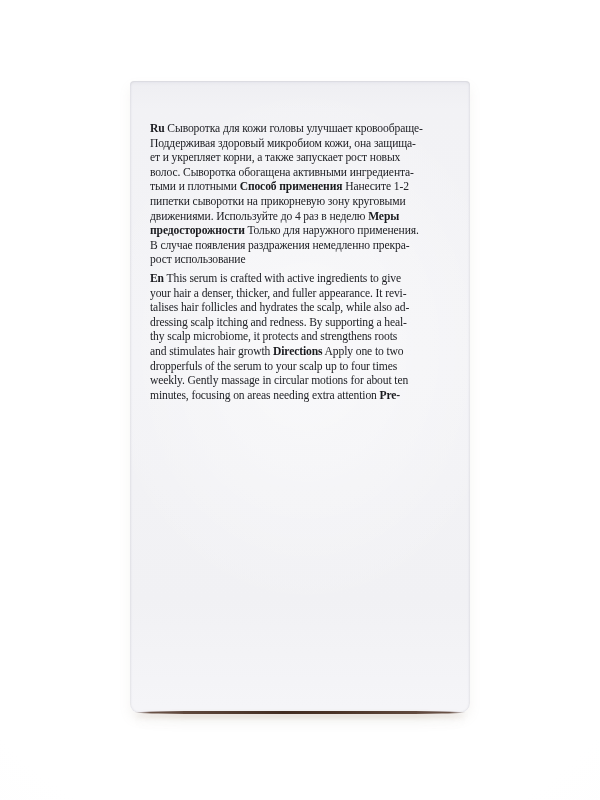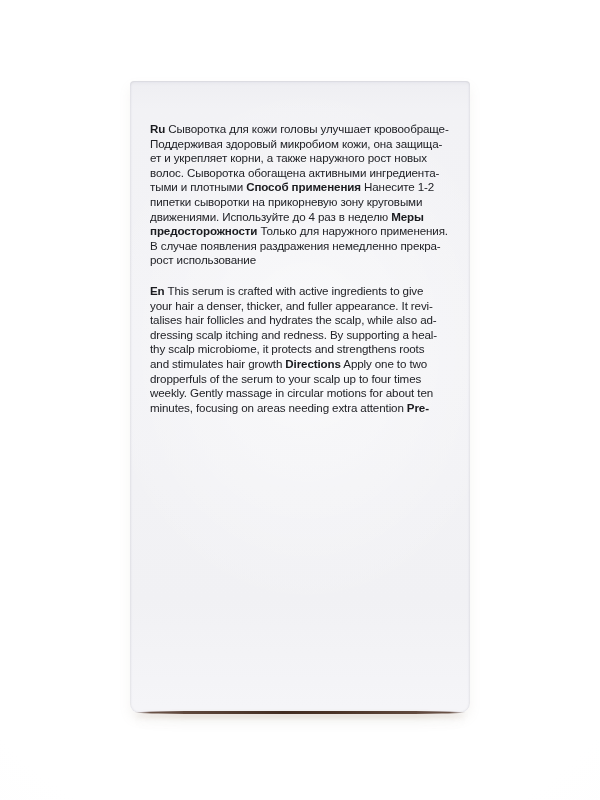--- a/index.html
+++ b/index.html
@@ -43,35 +43,36 @@
     box-shadow: 0 3px 5px rgba(150,110,80,0.28), 0 8px 12px rgba(120,120,125,0.12);
   }
   .label {
     position: absolute;
     left: 20px; top: 41px;
     width: 300px;
     color: #212227;
     font-size: 11.6px;
     line-height: 14.6px;
     letter-spacing: -0.12px;
+    font-family: Liberation Serif, serif;
   }
   .label .line { white-space: nowrap; }
   .label b { font-weight: bold; color: #1a1b1f; }
-  .para-en { margin-top: 16px; }
+  .para-en { margin-top: 4px; }
 </style>
 </head>
 <body>
 
 <div class="photo">
   <div class="box">
     <div class="label">
       <div class="para para-ru">
           <div class="line"><b>Ru</b><span> Сыворотка для кожи головы улучшает кровообраще-</span></div>
           <div class="line"><span>Поддерживая здоровый микробиом кожи, она защища-</span></div>
-          <div class="line"><span>ет и укрепляет корни, а также наружного рост новых</span></div>
+          <div class="line"><span>ет и укрепляет корни, а также запускает рост новых</span></div>
           <div class="line"><span>волос. Сыворотка обогащена активными ингредиента-</span></div>
           <div class="line"><span>тыми и плотными </span><b>Способ применения</b><span> Нанесите 1-2</span></div>
           <div class="line"><span>пипетки сыворотки на прикорневую зону круговыми</span></div>
           <div class="line"><span>движениями. Используйте до 4 раз в неделю </span><b>Меры</b></div>
           <div class="line"><b>предосторожности</b><span> Только для наружного применения.</span></div>
           <div class="line"><span>В случае появления раздражения немедленно прекра-</span></div>
           <div class="line"><span>рост использование</span></div>
         </div>
       <div class="para para-en">
           <div class="line"><b>En</b><span> This serum is crafted with active ingredients to give</span></div>

